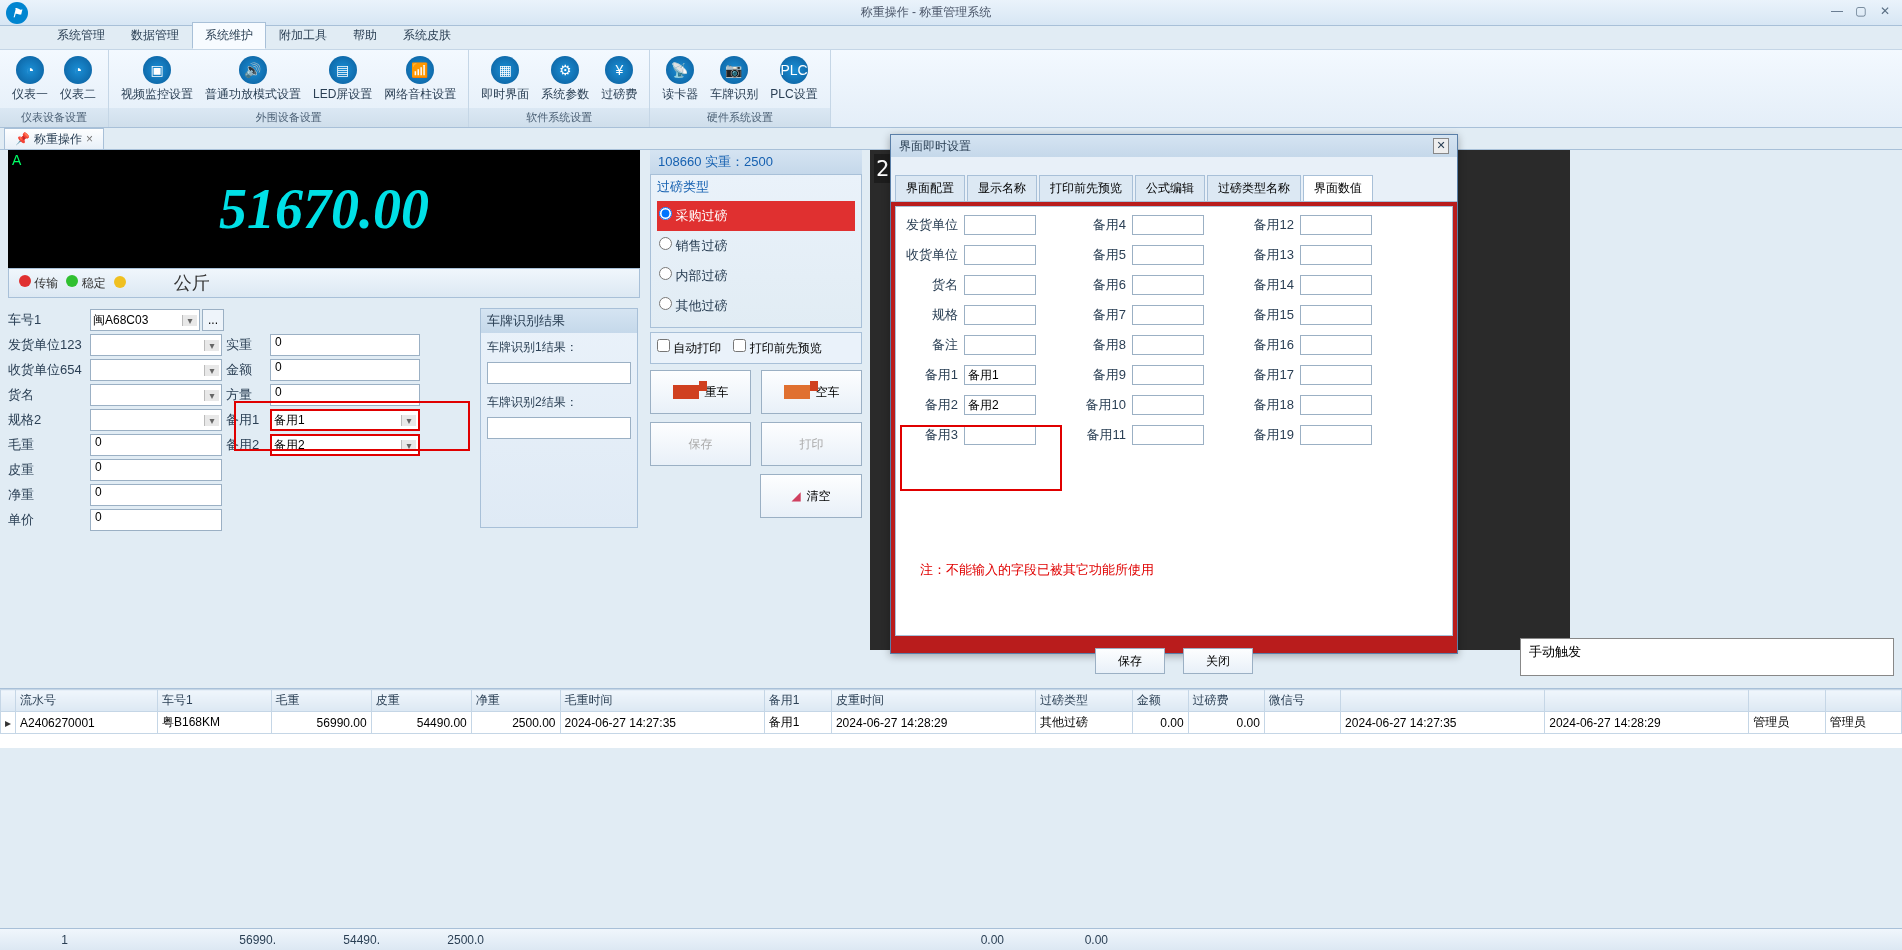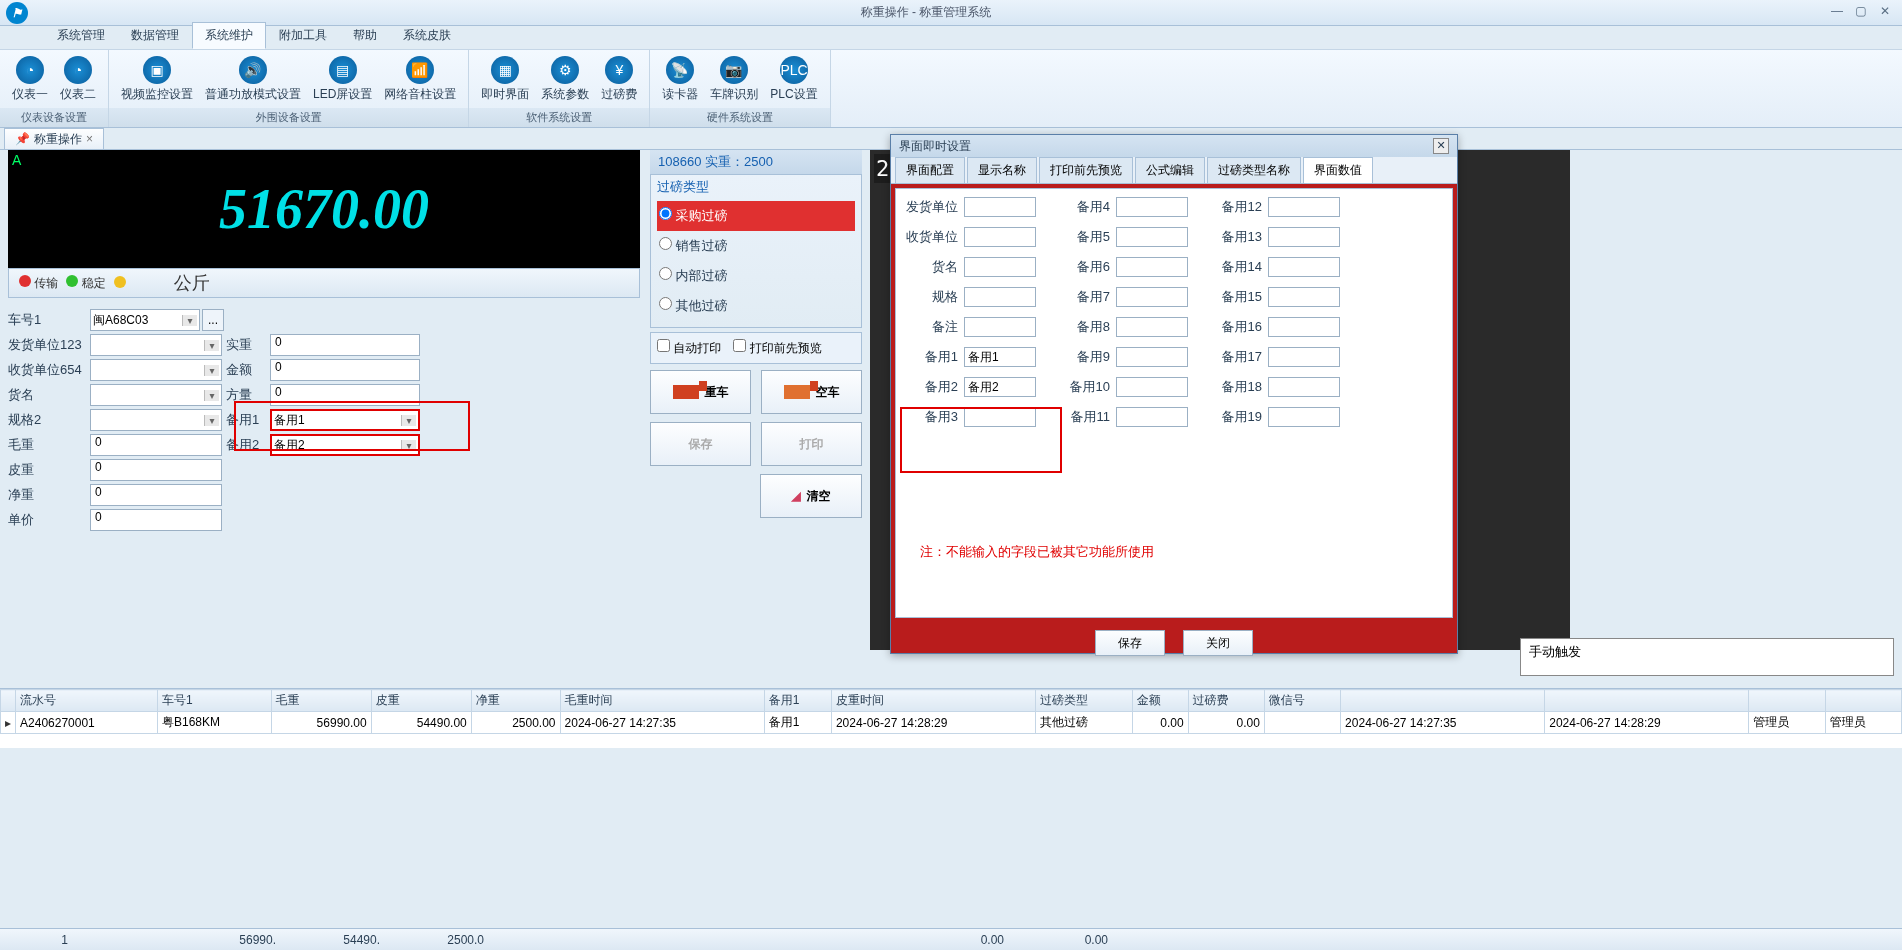--- a/index.html
+++ b/index.html
@@ -60,41 +60,41 @@
 
 .optwrap { position:absolute; left:650px; top:0; width:212px; }
 .optpanel { border:1px solid #a8c0d8; background:linear-gradient(#eaf2fa,#e1ecf4); margin-bottom:4px; }
 .optpanel .ohdr { color:#1560b0; padding:3px 6px; font-size:13px; }
 .optpanel .olist { padding:2px 6px 6px; }
 .optpanel label { display:block; padding:6px 2px; font-size:13px; color:#2a3f54; }
 .optpanel label.sel-red { background:#e03030; color:#fff; }
 .twocol { display:flex; gap:6px; }
 .twocol > div { flex:1; }
 .chkrow { display:flex; gap:12px; padding:6px; border:1px solid #a8c0d8; background:#eaf2fa; margin-bottom:6px;}
-.bigbtn { flex:1; height:44px; border:1px solid #9bb0c4; background:linear-gradient(#fdfeff,#e8f0f8); display:flex; align-items:center; justify-content:center; gap:6px; font-size:15px; cursor:pointer;font-weight:bold; }
+.bigbtn { flex:1; height:44px; border:1px solid #9bb0c4; background:linear-gradient(#fdfeff,#e8f0f8); display:flex; align-items:center; justify-content:center; gap:6px; font-size:15px; cursor:pointer; }
 .bigbtn.off { color:#aaa; }
 .btnrow { display:flex; gap:10px; margin-bottom:8px;}
 .truck{ width:26px;height:14px;background:#d04020;display:inline-block;position:relative;}
 .truck::after{content:"";position:absolute;right:-8px;top:-4px;width:8px;height:10px;background:#d04020;}
 
 
 .camerabg { position:absolute; left:870px; top:0; width:700px; height:500px; background:#2a2a2a; }
 .camerabg .ts { position:absolute; top:4px; left:4px; color:#fff; font-size:22px; font-family:monospace; background:rgba(0,0,0,0.3); padding:2px;}
 .extbtn { position:absolute; right:8px; bottom:10px; background:#fff; border:1px solid #888; padding:4px 8px; font-size:13px; }
 
 
 .modal { position:absolute; left:890px; top:134px; width:568px; height:520px; background:#b91c1c; border:1px solid #5a7fa8; box-shadow:0 2px 8px rgba(0,0,0,0.3); z-index:10; }
 .modal .mtitle { height:22px; background:linear-gradient(#d5e4f2,#c5d8ea); padding:3px 8px; color:#2a3f54; display:flex; }
 .modal .mtitle .mclose { margin-left:auto; width:16px;height:16px; border:1px solid #888; text-align:center; line-height:13px; font-size:11px; cursor:pointer; background:#eee;}
-.modal .mtabs { display:flex; background:#e8f0f8; padding:0 4px 0; border-bottom:1px solid #a8c0d8;}
+.modal .mtabs { display:flex; background:#e8f0f8; padding:18px 4px 0; border-bottom:1px solid #a8c0d8;}
 .modal .mtab { padding:4px 10px; border:1px solid #a8c0d8; background:#dce8f3; margin-right:2px; cursor:pointer; font-size:12px; border-bottom:none;}
 .modal .mtab.active { background:#fff; }
 .modal .mpane { background:#fff; margin:4px; border:1px solid #a8c0d8; padding:8px; height:430px; position:relative;}
 .modal .mpane .subhdr { color:#2a3f54; margin-bottom:10px; font-size:13px;}
-.fieldcols { display:flex; gap:20px; }
+.fieldcols { display:flex; gap:36px; }
 .fieldcol { display:flex; flex-direction:column; gap:10px; }
 .fpair { display:flex; align-items:center; gap:6px; }
 .fpair .lbl { width:54px; text-align:right; color:#2a3f54; font-size:13px;}
 .fpair input { width:72px; height:20px; border:1px solid #9bb0c4; padding:0 3px; }
 .hlbox { position:absolute; border:2px solid #e00000; }
 .warn { color:#e00000; font-size:13px; position:absolute; left:24px; top:354px;}
 .mbtns { display:flex; gap:18px; justify-content:center; padding:8px;}
 .mbtn { width:70px; height:26px; border:1px solid #9bb0c4; background:linear-gradient(#fdfeff,#e8f0f8); cursor:pointer; }
 
 
@@ -270,20 +270,30 @@
         <div class="flabel">净重</div>
         <div class="finput" style="width:132px">0</div>
       </div>
       <div class="frow">
         <div class="flabel">单价</div>
         <div class="finput" style="width:132px">0</div>
       </div>
       <div style="position: absolute; left: 226px; top: 93px; width: 236px; height: 50px; border: 2px solid rgb(224, 0, 0); pointer-events: none;"></div>
     </div>
 
+  <div class="platepanel">
+    <div class="hdr">车牌识别结果</div>
+    <div class="body">
+      <div class="pline">车牌识别1结果：</div>
+      <div class="pbox"></div>
+      <div style="height:10px"></div>
+      <div class="pline">车牌识别2结果：</div>
+      <div class="pbox"></div>
+    </div>
+  </div>
 
   <div class="optwrap">
     <div class="hdr-row">108660 实重：2500</div>
     <div class="twocol">
       <div class="optpanel">
         <div class="ohdr">过磅类型</div>
         <div class="olist" id="opttype">
             <label class="sel-red"><input type="radio" checked="" style=""> 采购过磅</label>
             <label class=""><input type="radio" style=""> 销售过磅</label>
             <label class=""><input type="radio" style=""> 内部过磅</label>

